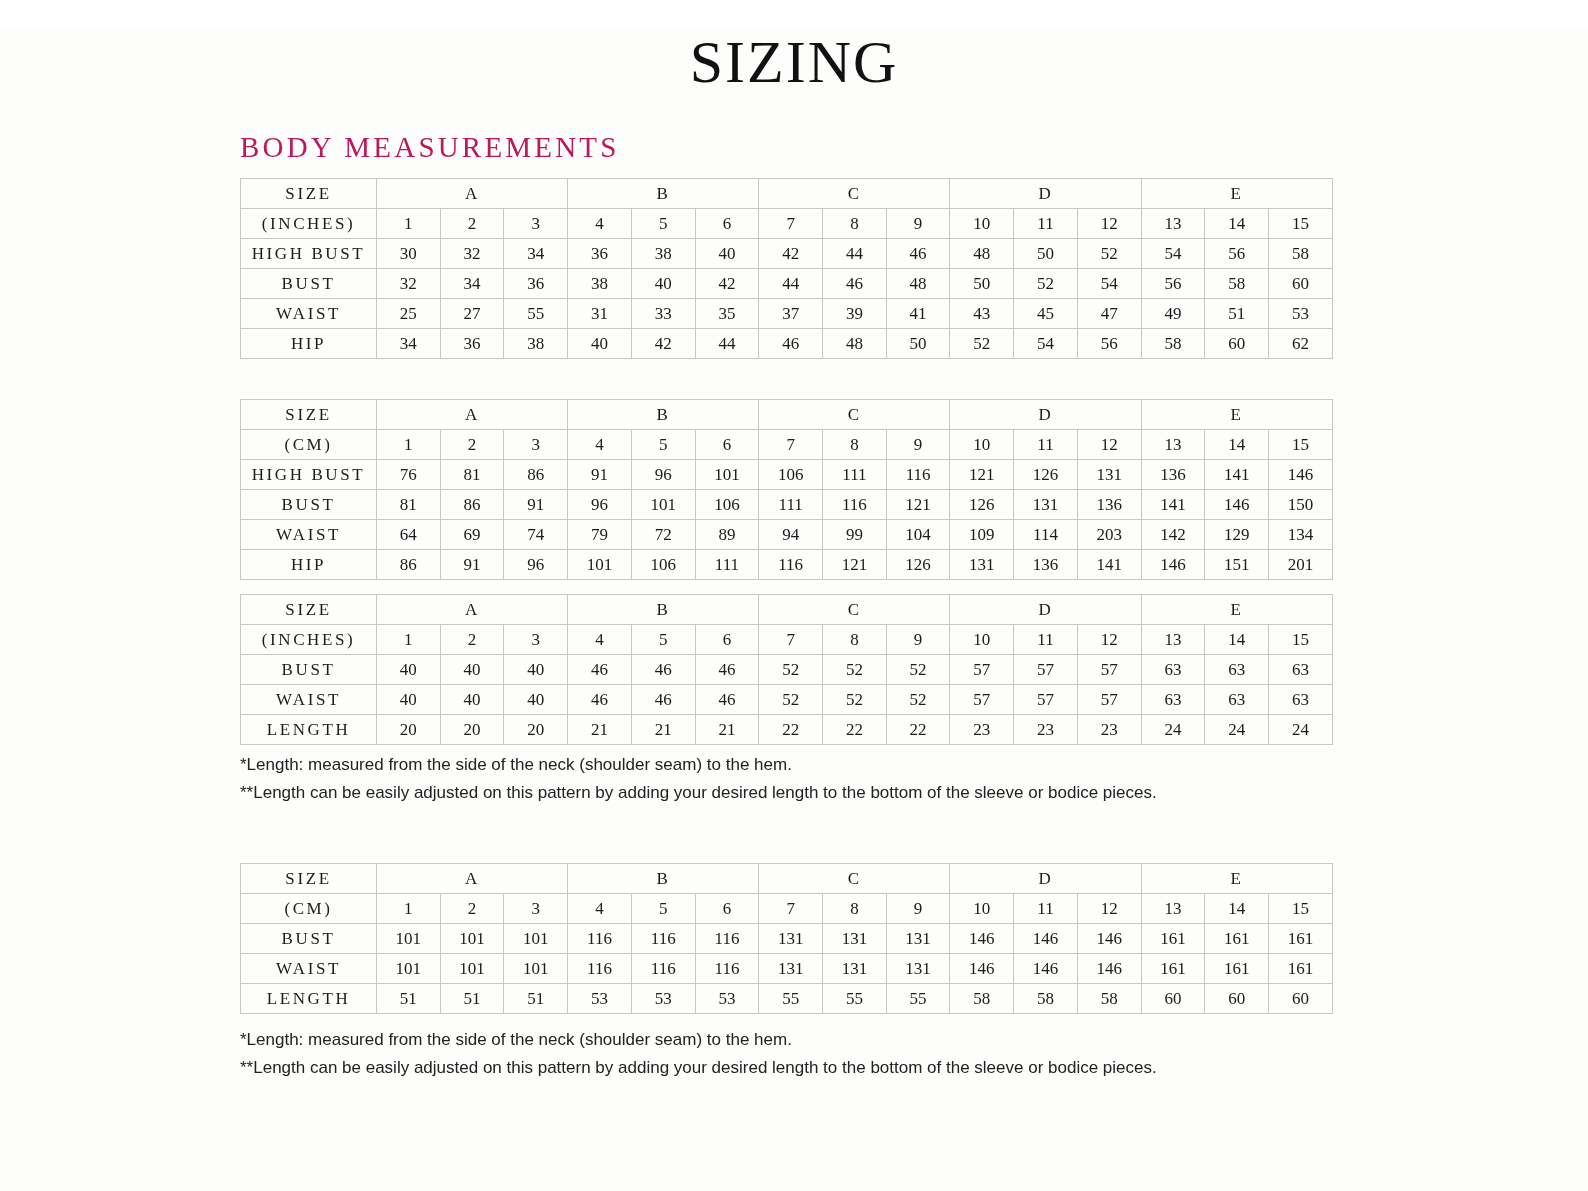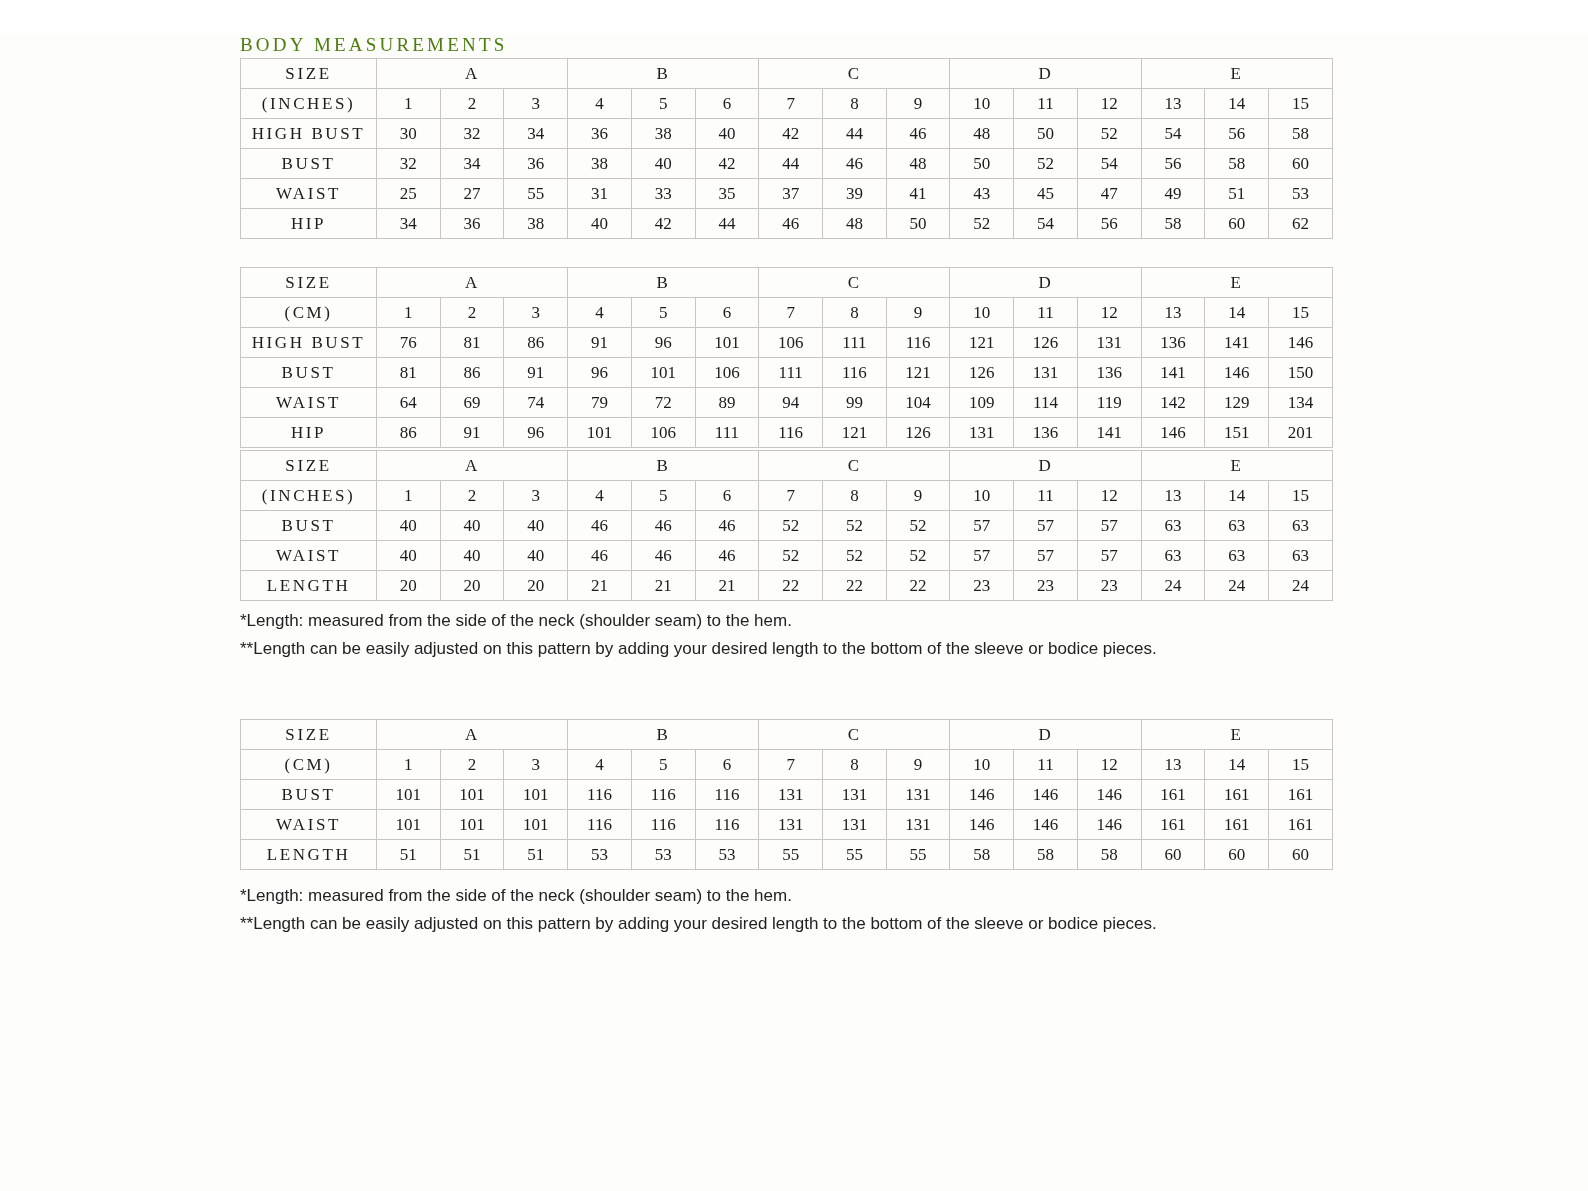--- a/index.html
+++ b/index.html
@@ -29,26 +29,26 @@
     font-size: 60px;
     font-weight: 400;
     letter-spacing: 2px;
     margin: 28px 0 0 0;
     padding: 0;
     color: #111;
   }
   .section-head {
     margin: 34px 0 0 240px;
     font-family: "Liberation Serif", serif;
-    font-size: 19px;
+    font-size: 29px;
     letter-spacing: 3.2px;
-    color: #4d7c0f;
+    color: #be185d;
   }
   .tbl-wrap {
-    margin: 2px 0 0 240px;
+    margin: 14px 0 0 240px;
     width: 1092px;
   }
   table.sz {
     border-collapse: collapse;
     table-layout: fixed;
     width: 1092px;
     font-family: "Liberation Serif", serif;
     font-size: 17px;
     color: #1c1c1c;
   }
@@ -81,20 +81,21 @@
   .note-block {
     margin-top: 6px;
   }
   .gap-lg { height: 26px; }
 </style>
 </head>
 <body>
 
 <div class="page">
 
+  <h1 class="title">SIZING</h1>
 
   <div class="section-head">BODY MEASUREMENTS</div>
 
   <div class="tbl-wrap">
     <table class="sz">
         <colgroup>
           <col style="width: 136px;">
           <col style="width: 63.7333px;">
           <col style="width: 63.7333px;">
           <col style="width: 63.7333px;">
@@ -305,21 +306,21 @@
             <td class="num">69</td>
             <td class="num">74</td>
             <td class="num">79</td>
             <td class="num">72</td>
             <td class="num">89</td>
             <td class="num">94</td>
             <td class="num">99</td>
             <td class="num">104</td>
             <td class="num">109</td>
             <td class="num">114</td>
-            <td class="num">119</td>
+            <td class="num">203</td>
             <td class="num">142</td>
             <td class="num">129</td>
             <td class="num">134</td>
           </tr>
           <tr>
             <td class="rowlabel">HIP</td>
             <td class="num">86</td>
             <td class="num">91</td>
             <td class="num">96</td>
             <td class="num">101</td>

